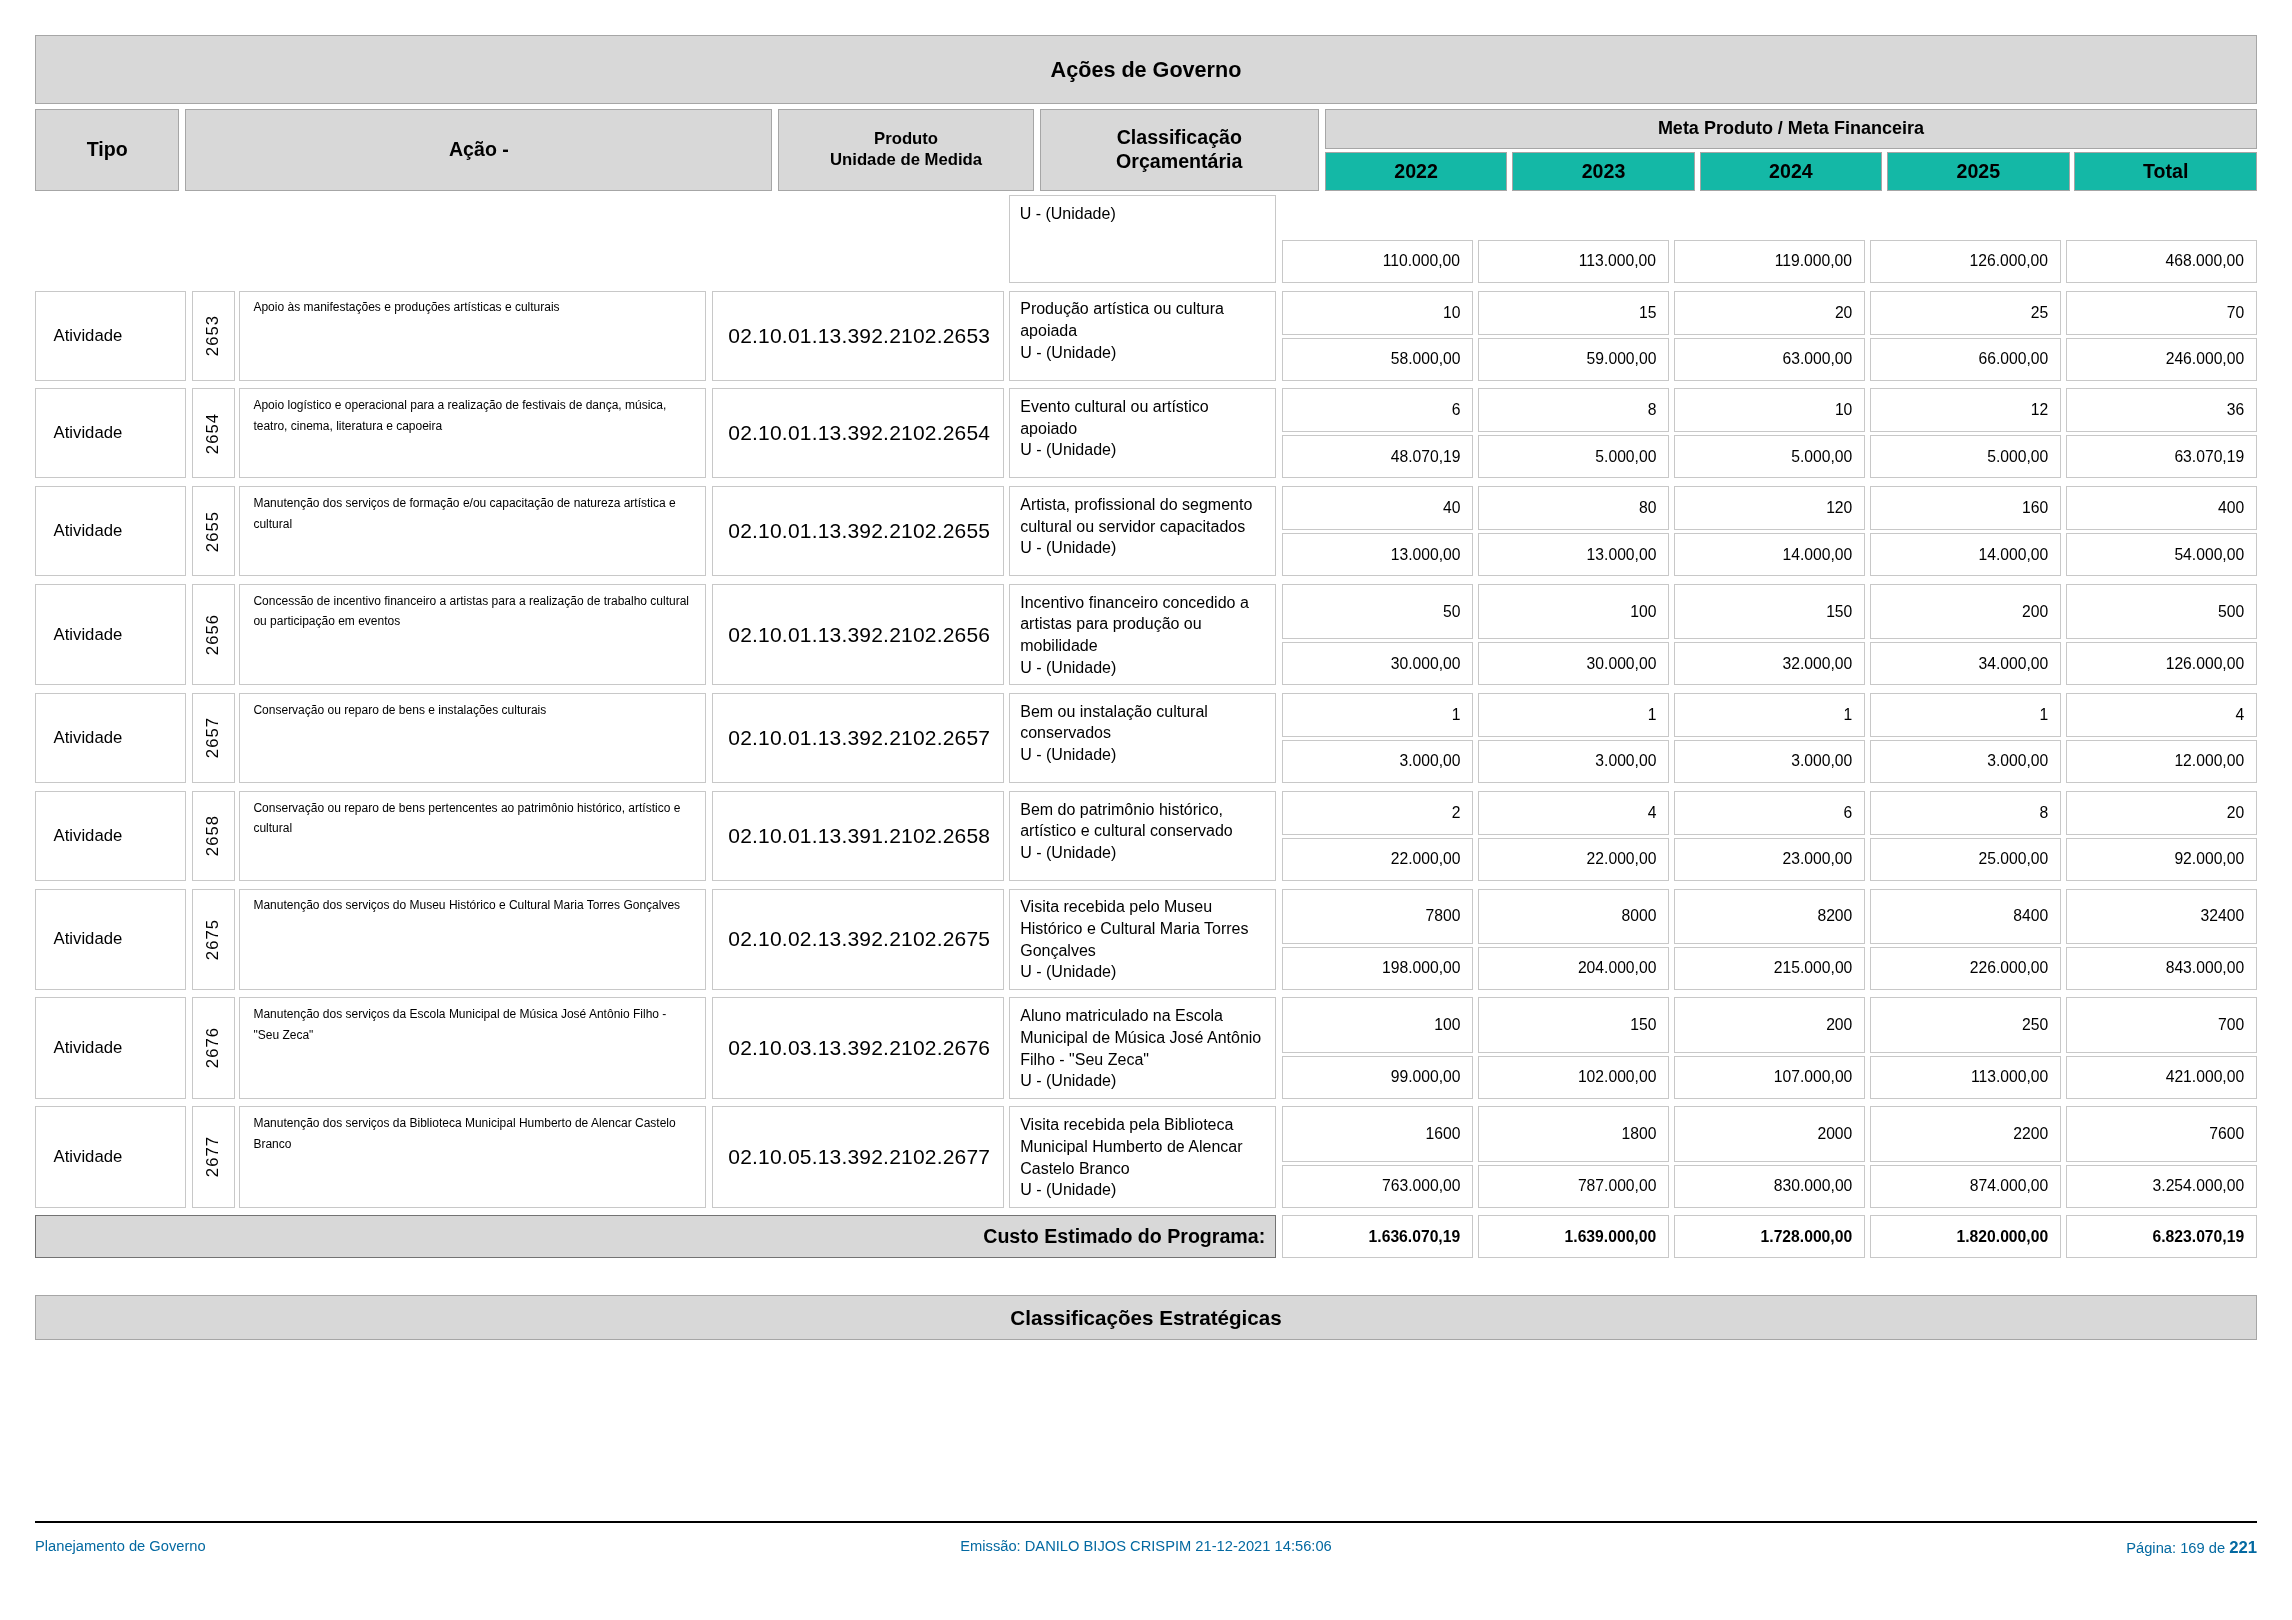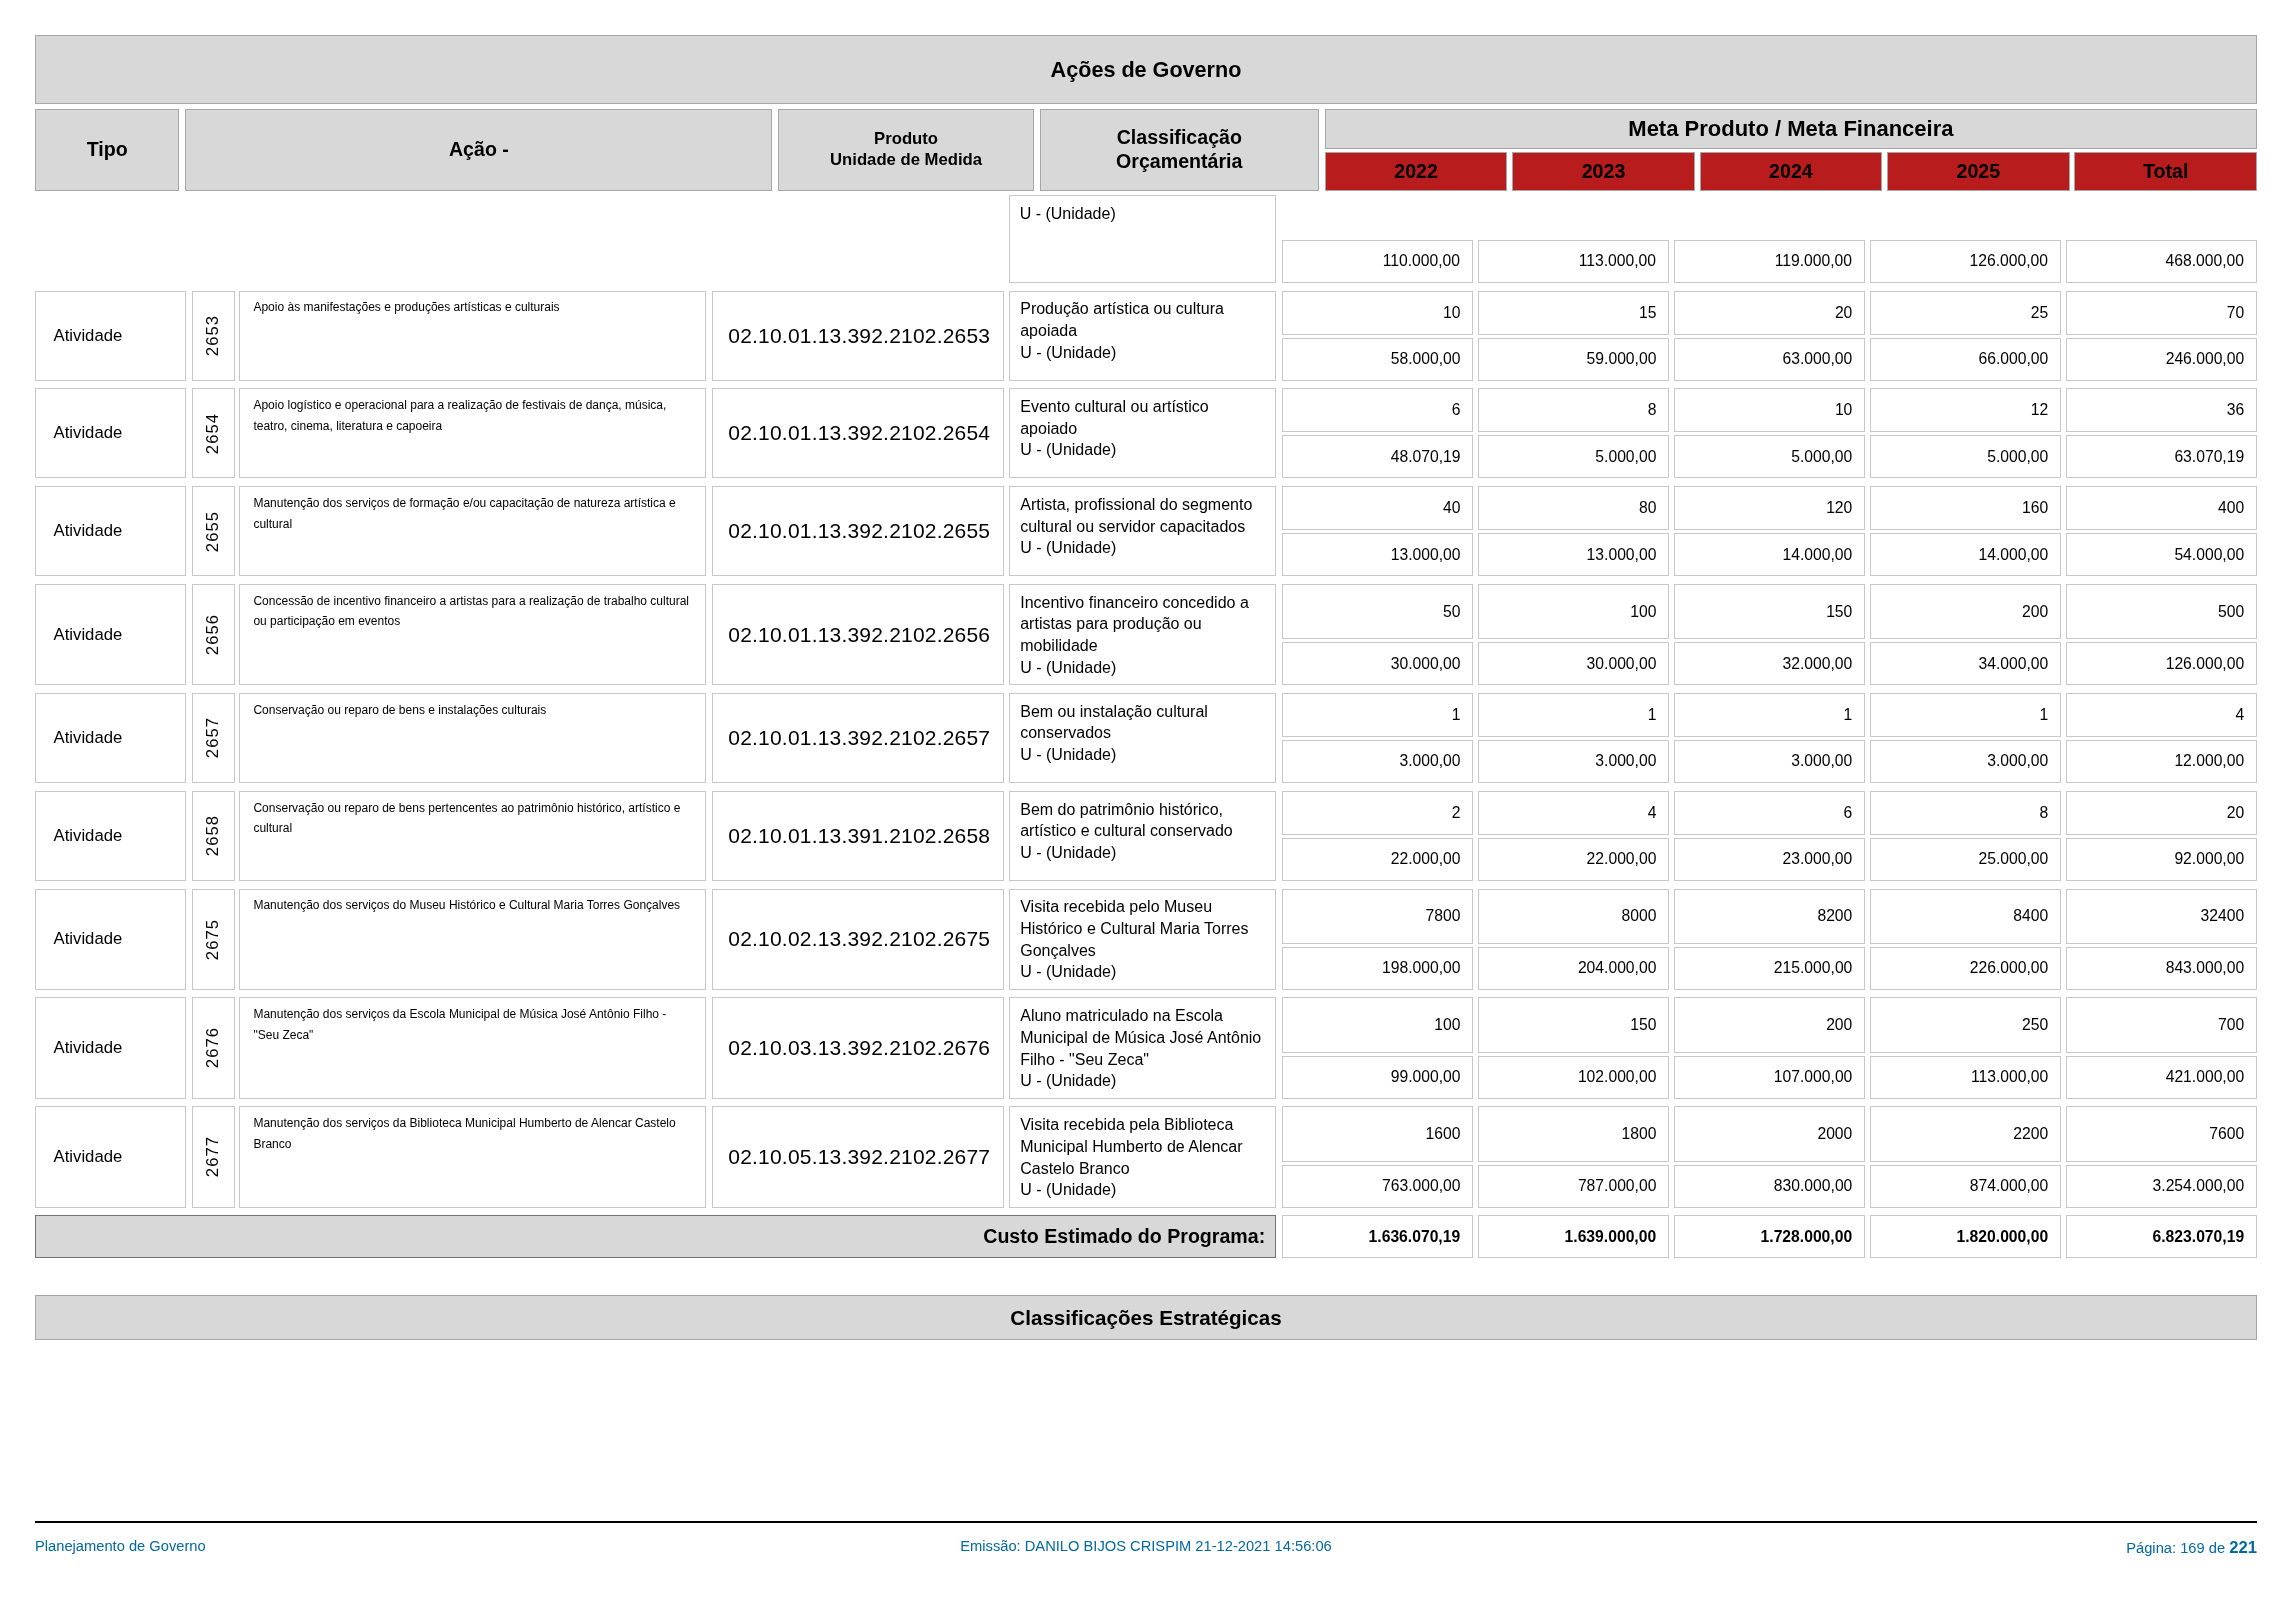--- a/index.html
+++ b/index.html
@@ -16,23 +16,23 @@
   
   .header-row { display:flex; gap:5.9px; margin-bottom:3.9px; }
   .hcell { background:#d8d8d8; border:1px solid #a6a6a6; height:82px;
            display:flex; flex-direction:column; align-items:center; justify-content:center;
            font-weight:bold; font-size:19.6px; text-align:center; line-height:23.5px; }
   .w-tipo { width:151px; }
   .w-acao { width:614px; }
   .w-class { width:292px; }
   .w-produto { width:267px; font-size:16.7px; line-height:20.6px; }
   .meta-block { width:975px; display:flex; flex-direction:column; gap:2.9px; }
-  .meta-title { height:40px; font-size:22px; font-weight:bold; }
+  .meta-title { height:40px; font-size:18px; font-weight:bold; }
   .year-row { display:flex; gap:4.9px; flex:1; }
-  .ycell { flex:1; background:#b91c1c; border:1px solid #a6a6a6;
+  .ycell { flex:1; background:#14b8a6; border:1px solid #a6a6a6;
            display:flex; align-items:center; justify-content:center;
            font-weight:bold; font-size:19.6px; }
 
   
   .cell { background:#fff; border:1px solid #c8c8c8; }
   .data-row { display:flex; gap:5.9px; margin-bottom:7.8px; min-height:90px; align-items:stretch; }
   .tipo-cell { width:151px; display:flex; align-items:center; padding-left:17.6px; font-size:16.7px; }
   .acao-wrap { width:514px; display:flex; gap:3.9px; }
   .num-cell { width:43px; display:flex; align-items:center; justify-content:center; }
   .vertical-text { writing-mode:vertical-rl; transform:rotate(180deg); font-size:16.7px; letter-spacing:1px; }

